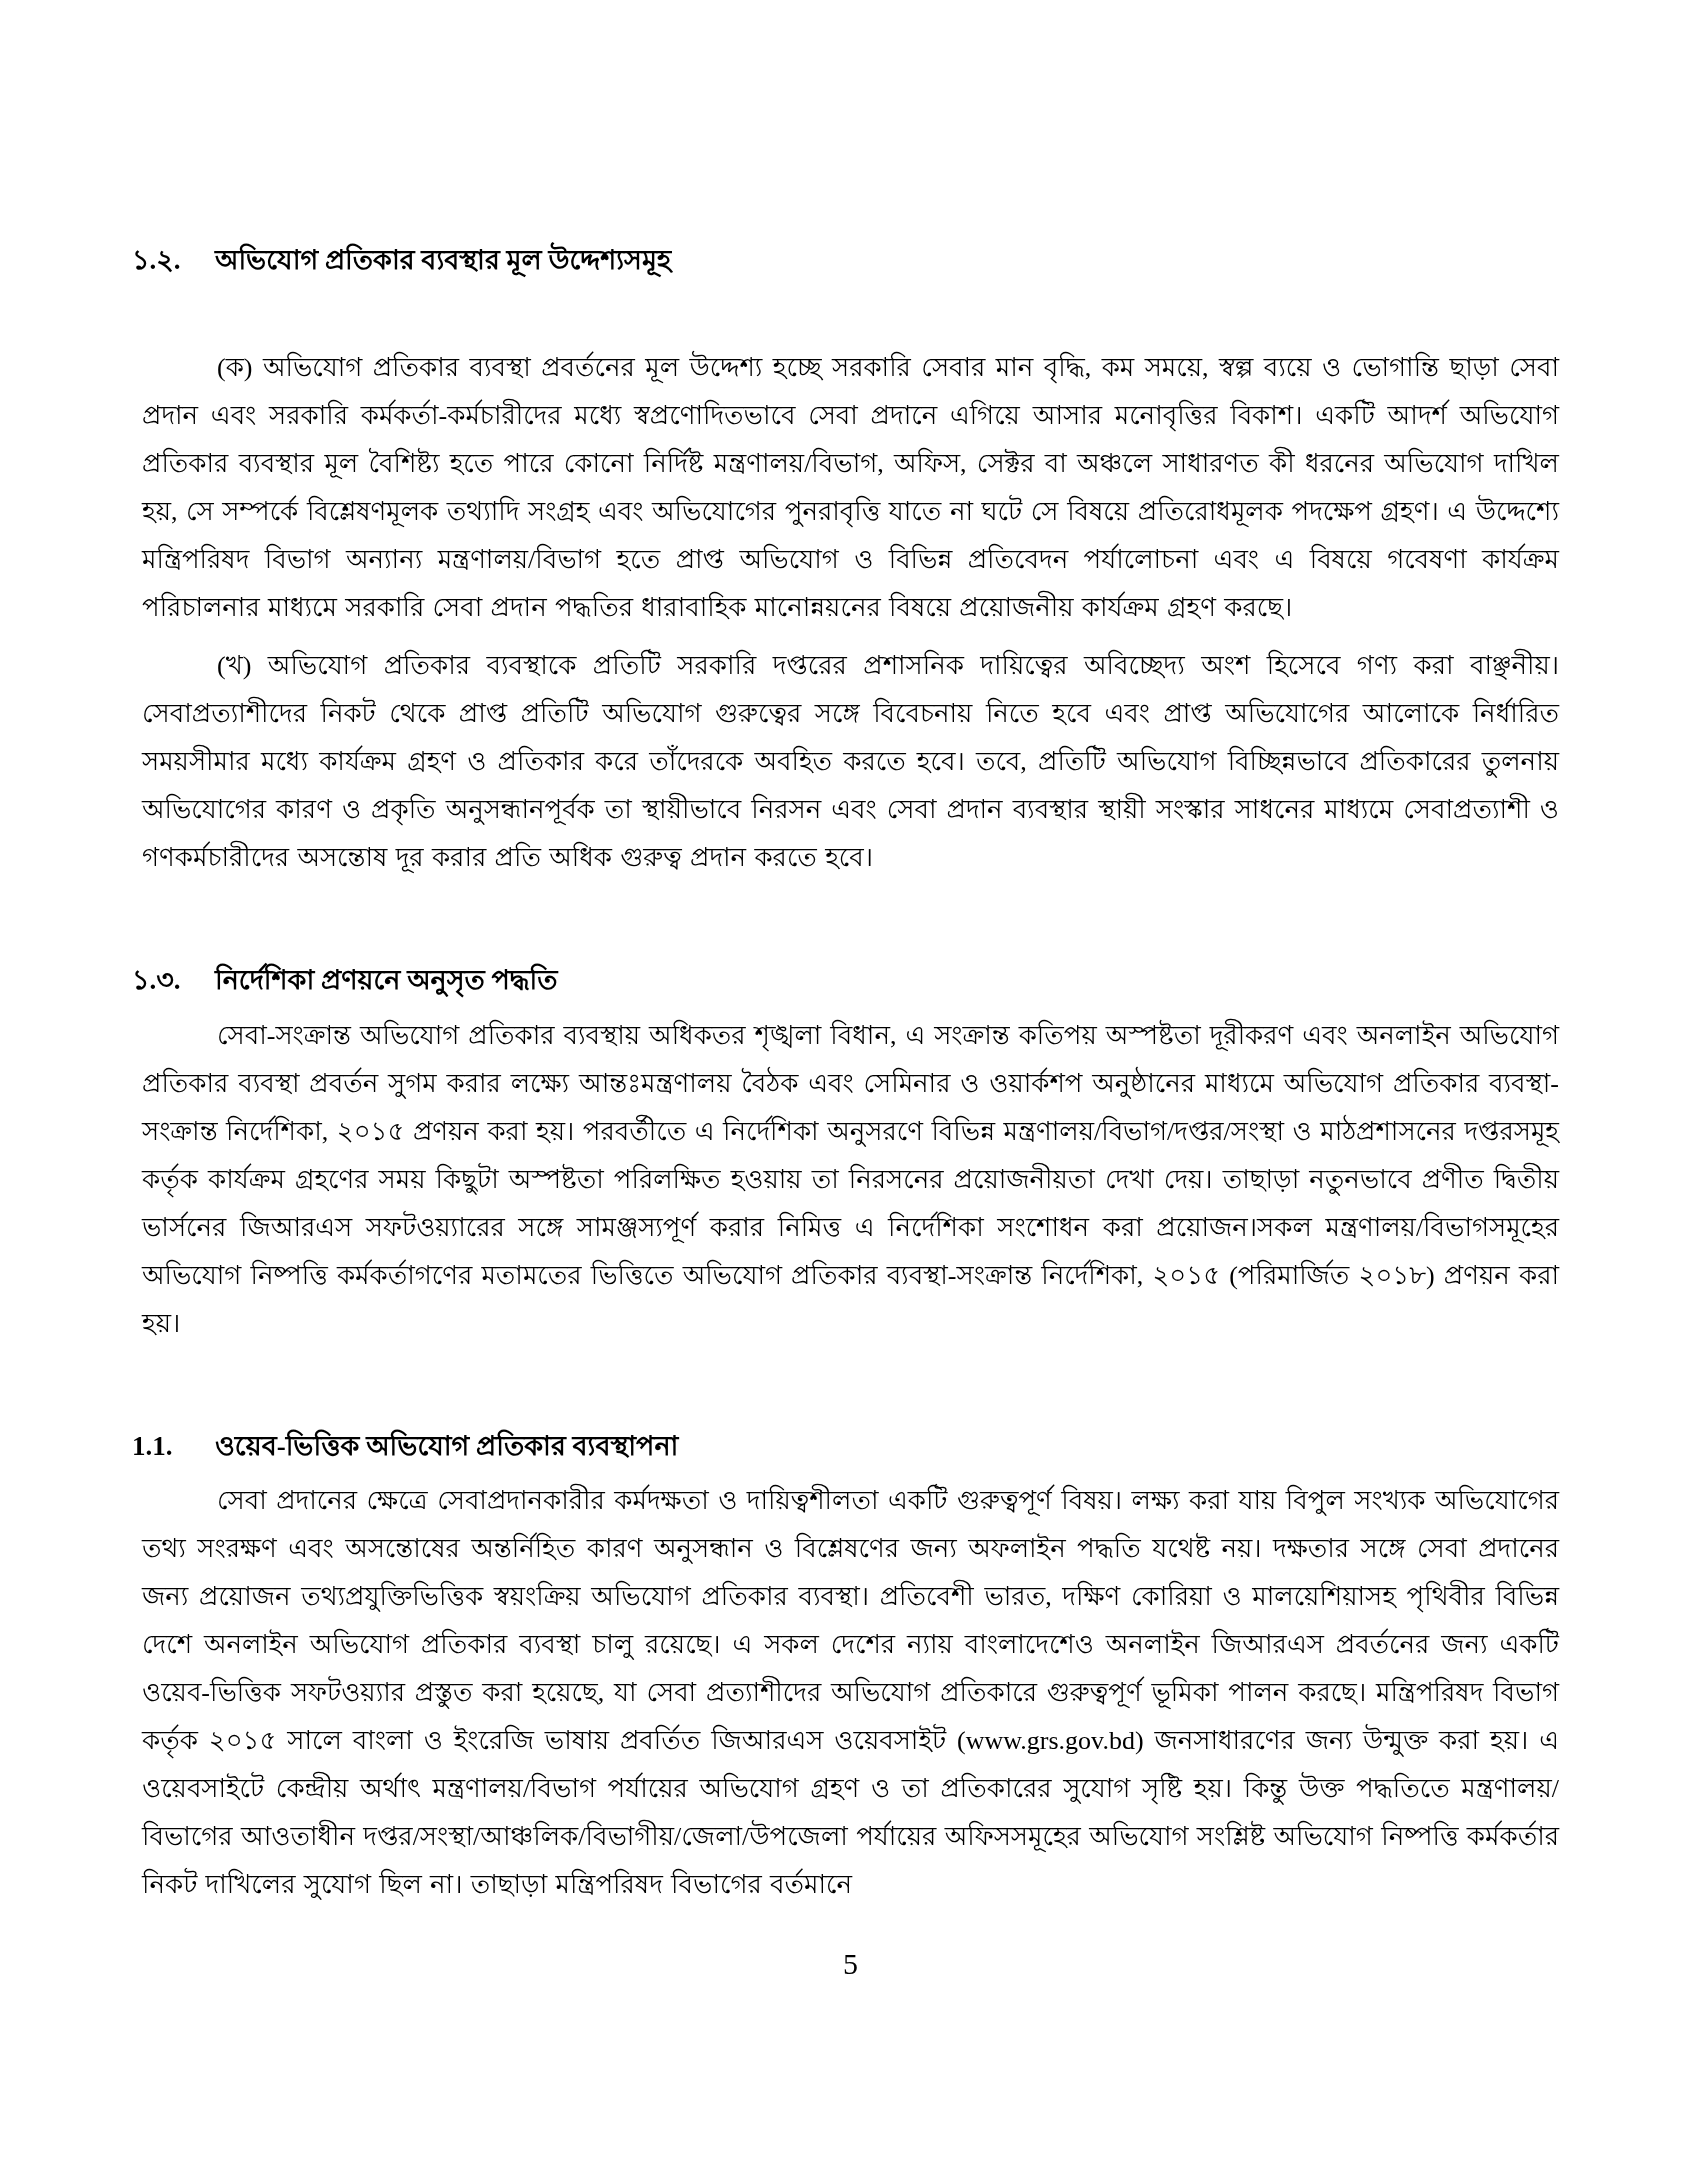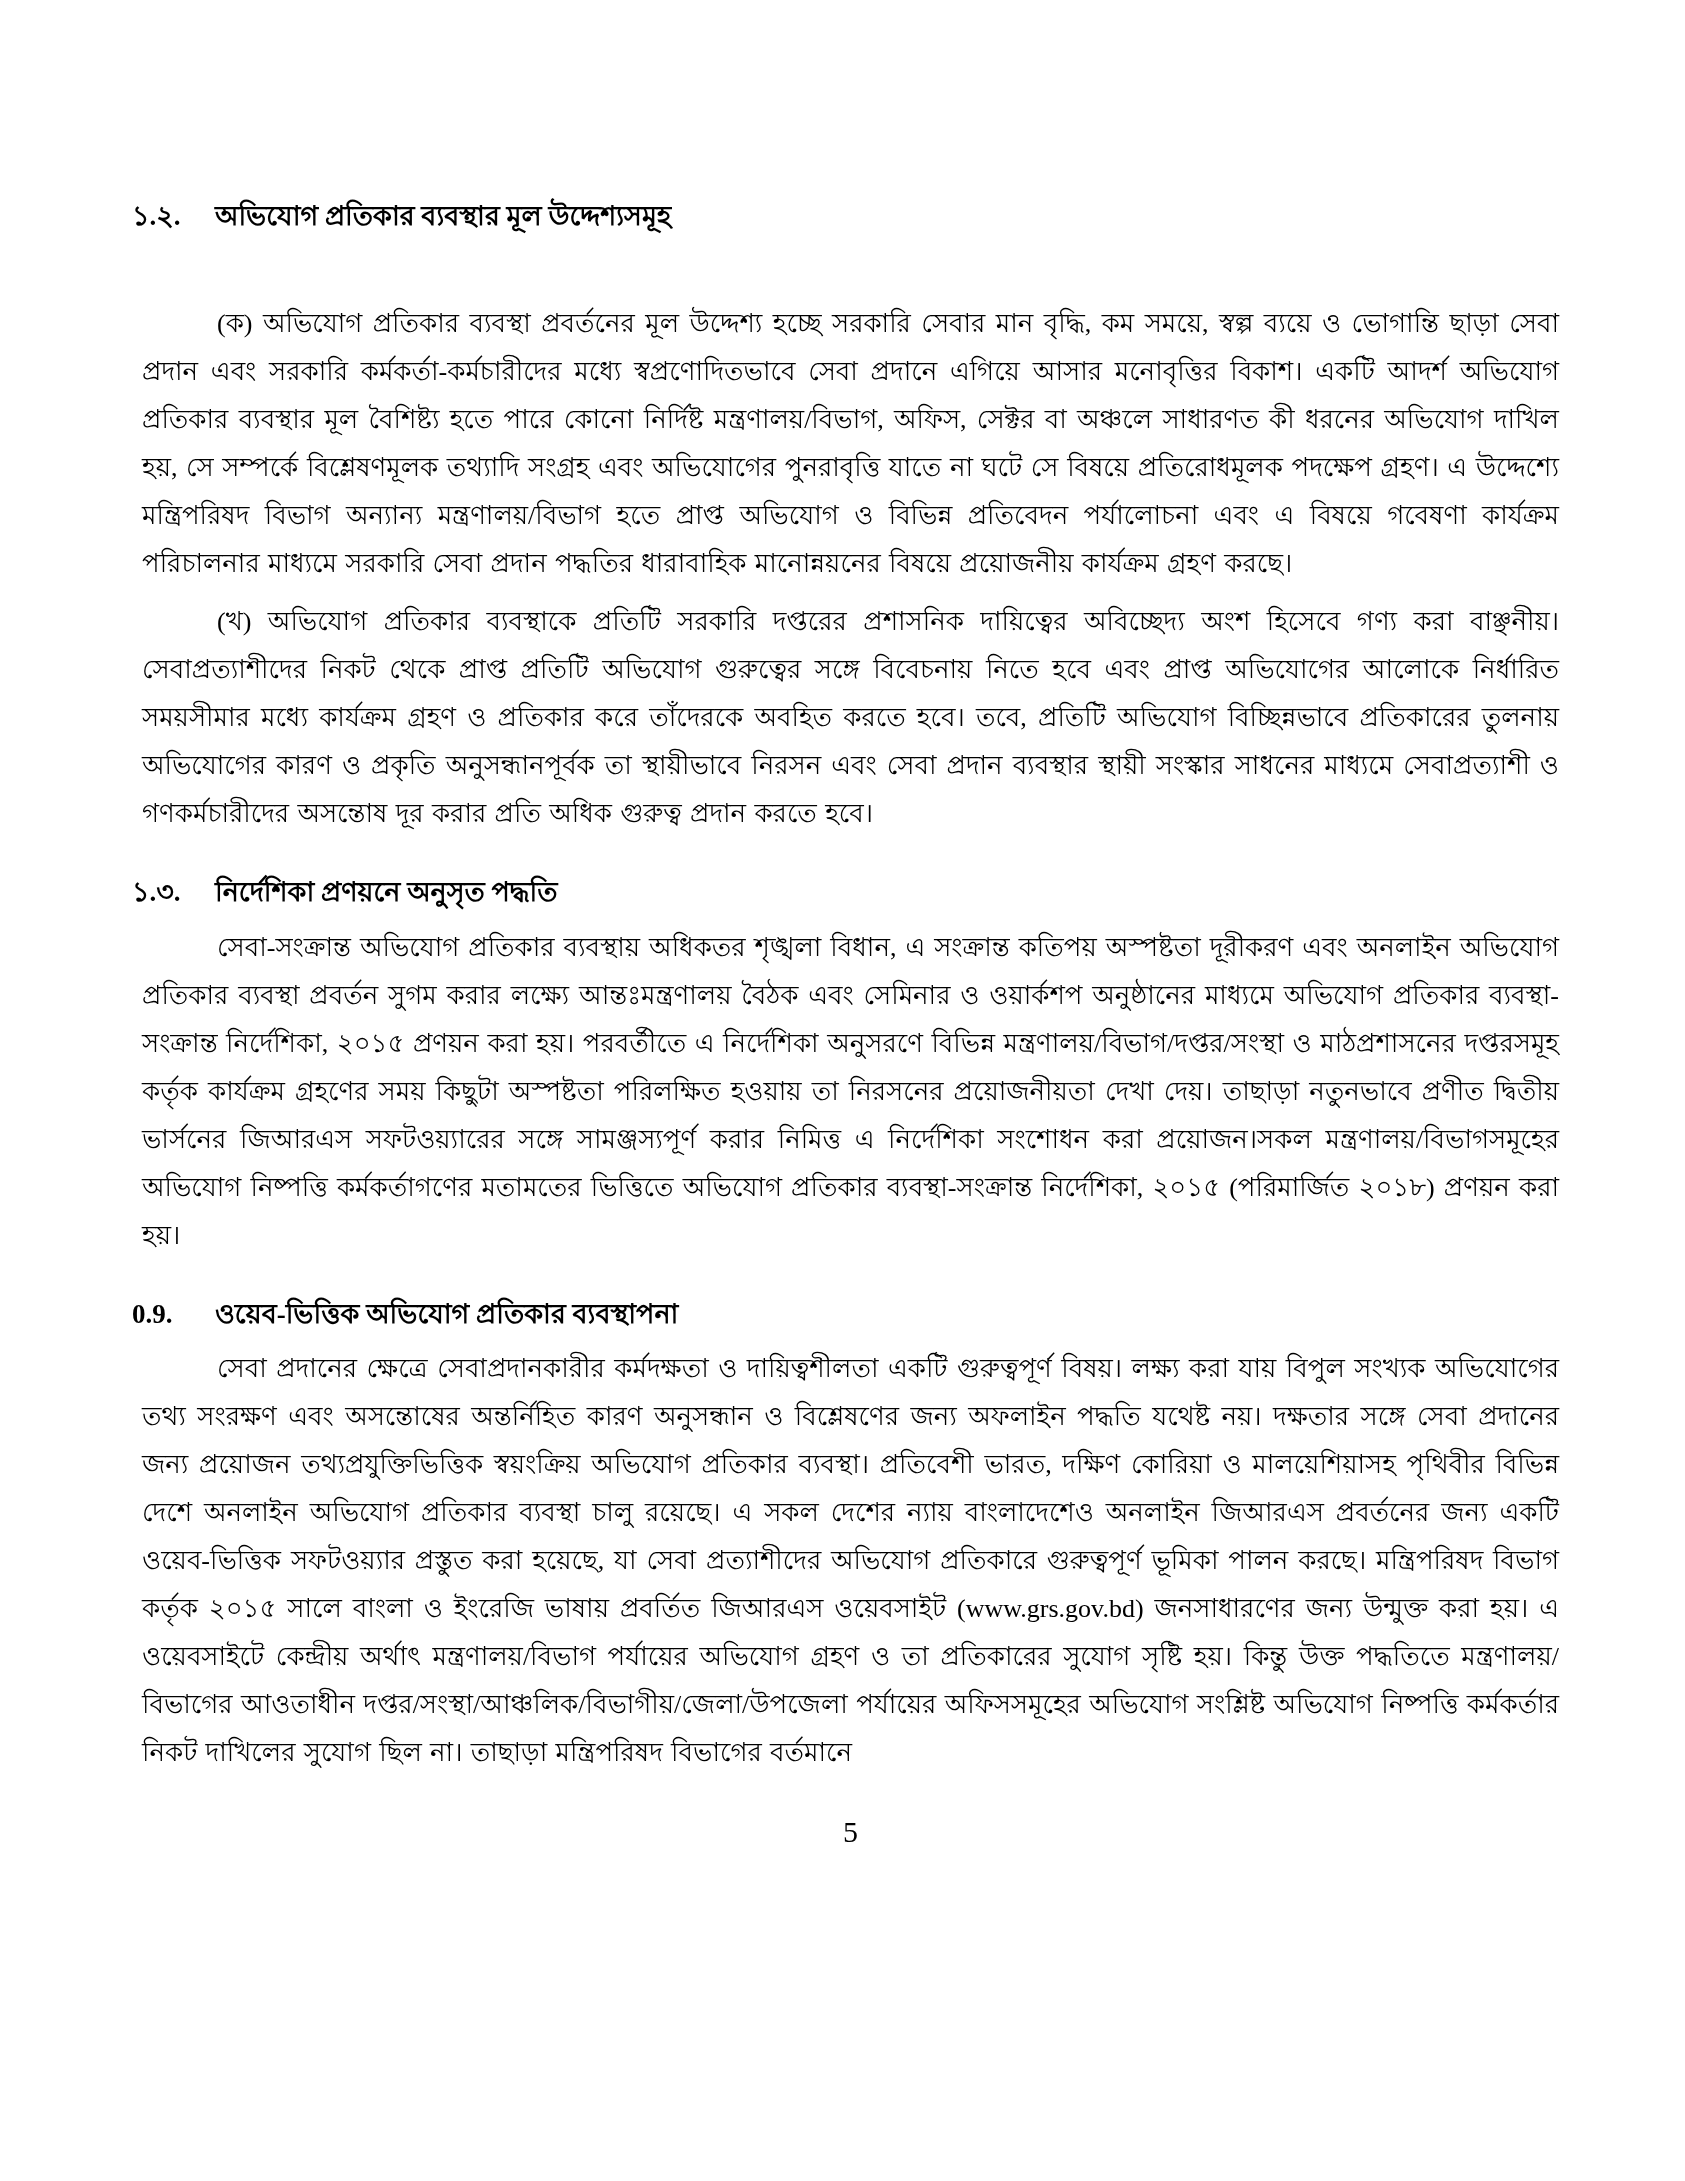--- a/index.html
+++ b/index.html
@@ -25,20 +25,21 @@
     font-weight: bold;
     font-size: 27px;
     line-height: 42px;
     margin: 0;
   }
   .heading-number {
     flex: 0 0 83px;
   }
   .heading-title {
     flex: 1 1 auto;
+    margin-top: 44px;
   }
   .h-12 { margin-bottom: 63px; }
   .h-13 { margin-top: 33px; margin-bottom: 10.5px; }
   .h-14 { margin-top: 33px; margin-bottom: 10.5px; }
   .body-para {
     margin: 10px;
     font-size: 26px;
     line-height: 48px;
     text-align: justify;
     text-indent: 75px;
@@ -68,21 +69,21 @@
   <section>
     <div class="section-heading h-13">
       <span class="heading-number">১.৩.</span>
       <span class="heading-title">নির্দেশিকা প্রণয়নে অনুসৃত পদ্ধতি</span>
     </div>
     <p class="body-para">সেবা-সংক্রান্ত অভিযোগ প্রতিকার ব্যবস্থায় অধিকতর শৃঙ্খলা বিধান, এ সংক্রান্ত কতিপয়  অস্পষ্টতা দূরীকরণ এবং অনলাইন অভিযোগ প্রতিকার ব্যবস্থা প্রবর্তন সুগম করার লক্ষ্যে আন্তঃমন্ত্রণালয় বৈঠক এবং সেমিনার ও ওয়ার্কশপ অনুষ্ঠানের মাধ্যমে অভিযোগ প্রতিকার ব্যবস্থা-সংক্রান্ত নির্দেশিকা, ২০১৫ প্রণয়ন করা হয়।  পরবর্তীতে এ নির্দেশিকা অনুসরণে বিভিন্ন মন্ত্রণালয়/বিভাগ/দপ্তর/সংস্থা ও মাঠপ্রশাসনের দপ্তরসমূহ কর্তৃক কার্যক্রম গ্রহণের সময় কিছুটা অস্পষ্টতা পরিলক্ষিত হওয়ায় তা নিরসনের প্রয়োজনীয়তা দেখা দেয়। তাছাড়া নতুনভাবে প্রণীত দ্বিতীয় ভার্সনের জিআরএস সফটওয়্যারের সঙ্গে সামঞ্জস্যপূর্ণ করার নিমিত্ত এ নির্দেশিকা সংশোধন করা প্রয়োজন।সকল মন্ত্রণালয়/বিভাগসমূহের অভিযোগ নিষ্পত্তি কর্মকর্তাগণের মতামতের ভিত্তিতে অভিযোগ প্রতিকার ব্যবস্থা-সংক্রান্ত নির্দেশিকা, ২০১৫ (পরিমার্জিত ২০১৮) প্রণয়ন করা হয়।</p>
   </section>
 
   <section>
     <div class="section-heading h-14">
-      <span class="heading-number">0.9.</span>
+      <span class="heading-number">1.1.</span>
       <span class="heading-title">ওয়েব-ভিত্তিক অভিযোগ প্রতিকার ব্যবস্থাপনা</span>
     </div>
     <p class="body-para">সেবা প্রদানের ক্ষেত্রে সেবাপ্রদানকারীর কর্মদক্ষতা ও দায়িত্বশীলতা একটি গুরুত্বপূর্ণ বিষয়। লক্ষ্য করা যায় বিপুল সংখ্যক অভিযোগের তথ্য সংরক্ষণ এবং অসন্তোষের অন্তর্নিহিত কারণ অনুসন্ধান ও বিশ্লেষণের জন্য অফলাইন পদ্ধতি যথেষ্ট নয়। দক্ষতার সঙ্গে সেবা প্রদানের জন্য প্রয়োজন তথ্যপ্রযুক্তিভিত্তিক স্বয়ংক্রিয় অভিযোগ প্রতিকার ব্যবস্থা। প্রতিবেশী ভারত, দক্ষিণ কোরিয়া ও মালয়েশিয়াসহ পৃথিবীর বিভিন্ন দেশে অনলাইন অভিযোগ প্রতিকার ব্যবস্থা চালু রয়েছে। এ সকল দেশের ন্যায় বাংলাদেশেও অনলাইন জিআরএস প্রবর্তনের জন্য একটি ওয়েব-ভিত্তিক সফটওয়্যার প্রস্তুত করা হয়েছে, যা সেবা প্রত্যাশীদের অভিযোগ প্রতিকারে গুরুত্বপূর্ণ ভূমিকা পালন করছে। মন্ত্রিপরিষদ বিভাগ কর্তৃক ২০১৫ সালে বাংলা ও ইংরেজি ভাষায় প্রবর্তিত জিআরএস ওয়েবসাইট (www.grs.gov.bd) জনসাধারণের জন্য উন্মুক্ত করা হয়। এ ওয়েবসাইটে কেন্দ্রীয় অর্থাৎ মন্ত্রণালয়/বিভাগ পর্যায়ের অভিযোগ গ্রহণ ও তা প্রতিকারের সুযোগ সৃষ্টি হয়। কিন্তু উক্ত পদ্ধতিতে মন্ত্রণালয়/বিভাগের আওতাধীন দপ্তর/সংস্থা/আঞ্চলিক/বিভাগীয়/জেলা/উপজেলা পর্যায়ের অফিসসমূহের অভিযোগ সংশ্লিষ্ট অভিযোগ নিষ্পত্তি কর্মকর্তার নিকট দাখিলের সুযোগ ছিল না। তাছাড়া মন্ত্রিপরিষদ বিভাগের বর্তমানে</p>
   </section>
 
   <div class="page-number">5</div>
 
 </div>
 
 

